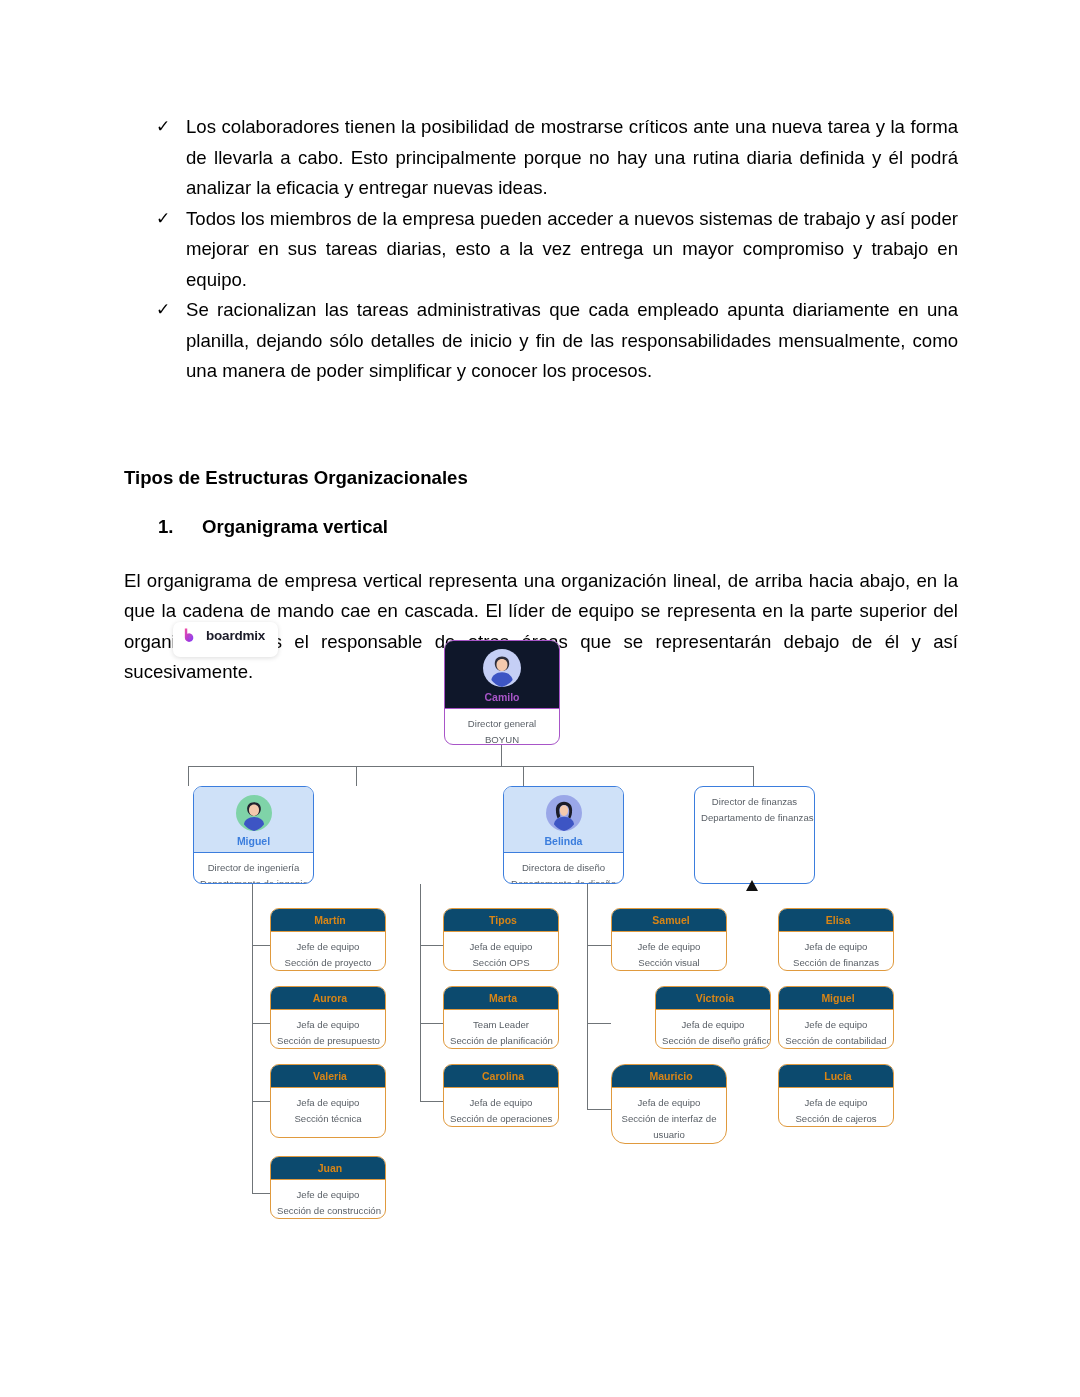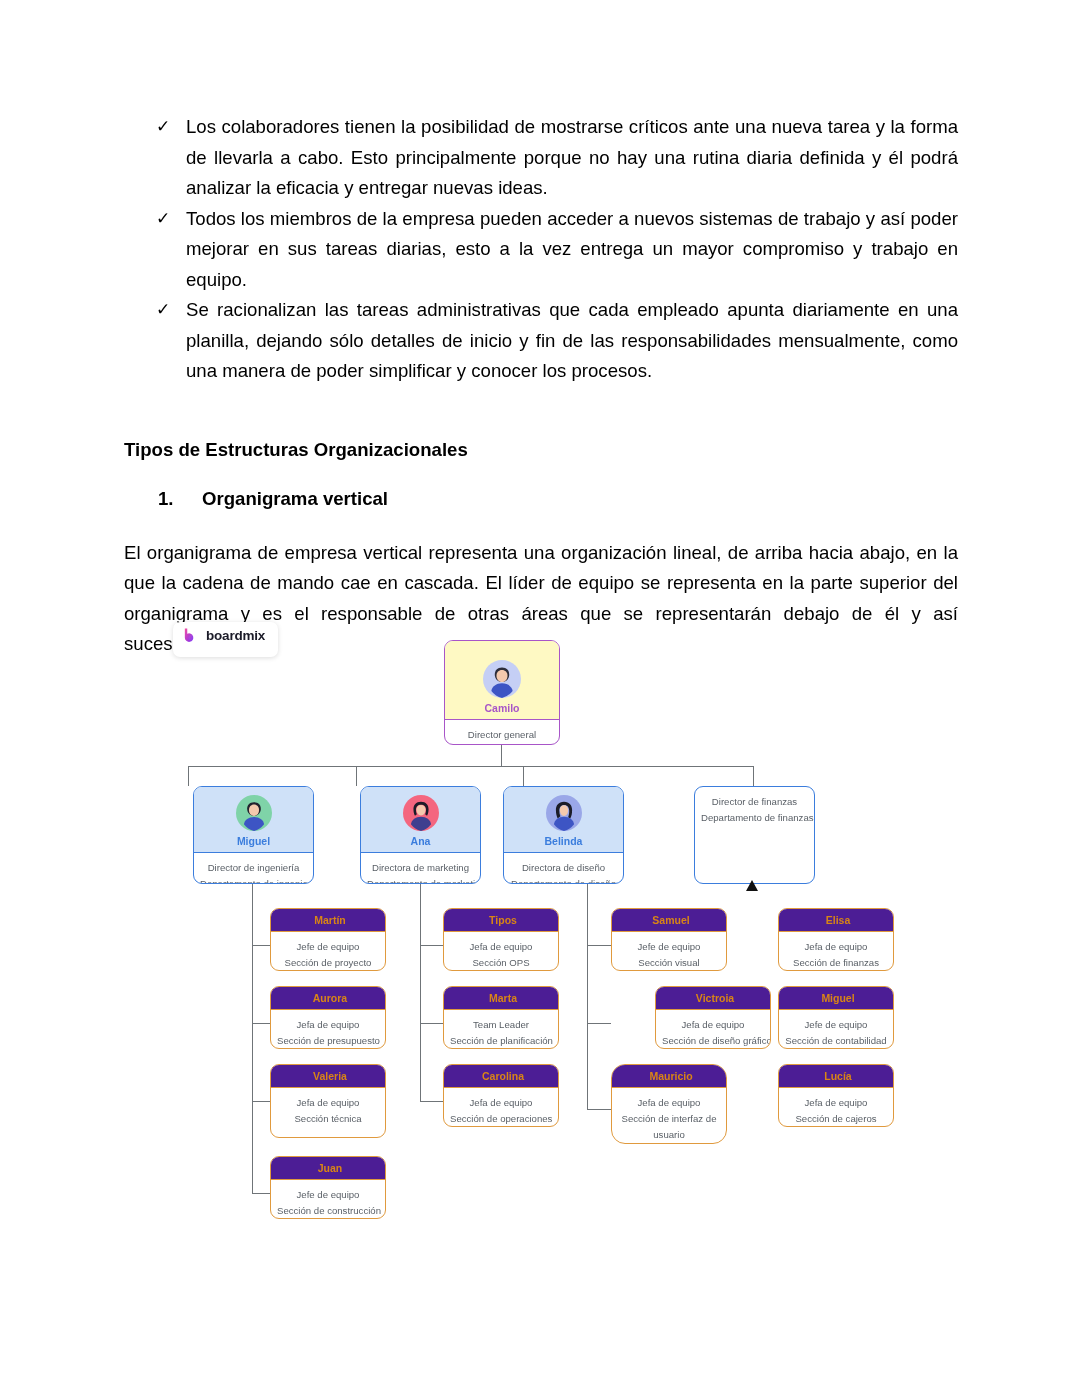--- a/index.html
+++ b/index.html
@@ -42,21 +42,21 @@
     position: absolute;
     left: 32px;
     top: 0;
     font-size: 17px;
     line-height: 30.5px;
   }
 
   .h-section {
     font-size: 18.6px;
     font-weight: bold;
-    margin-top: 50px;
+    margin-top: 78px;
     line-height: 26px;
   }
   .h-num {
     font-size: 18.6px;
     font-weight: bold;
     margin-top: 23px;
     margin-left: 34px;
     line-height: 26px;
   }
   .h-num .num {
@@ -133,23 +133,23 @@
     color: #595f66;
     white-space: nowrap;
   }
   .node .body .line.wrap { white-space: normal; }
 
   
   .node.root {
     border: 1.5px solid #a855c8;
   }
   .node.root .head {
-    background: #fef9c3;
+    background: #0f172a;
     border-bottom: 1.3px solid #a855c8;
-    padding: 19px 4px 5px 4px;
+    padding: 8px 4px 5px 4px;
   }
   .node.root .head .name {
     font-size: 10.5px;
     font-weight: bold;
     color: #a855c8;
     margin-top: 4px;
   }
 
   
   .node.lv2 {
@@ -165,21 +165,21 @@
     font-weight: bold;
     color: #3b7ddd;
     margin-top: 4px;
   }
 
   
   .node.lv3 {
     border: 1.5px solid #e09a3e;
   }
   .node.lv3 .head {
-    background: #4c1d95;
+    background: #0c4a6e;
     border-bottom: 1.3px solid #e09a3e;
     padding: 5px 0 5px 4px;
   }
   .node.lv3 .head .name {
     font-size: 10.5px;
     font-weight: bold;
     color: #d98515;
   }
 
   .avatar { display: block; margin: 0 auto; }
@@ -286,35 +286,20 @@
         <path d="M20 24.5 c-6 0-10.5 3.3-11.2 8.1 A20 20 0 0 0 20 40 a20 20 0 0 0 11.2-7.4 C30.5 27.8 26 24.5 20 24.5 Z" fill="#3d55c4"></path>
       </svg>
       <div class="name">Miguel</div>
     </div>
     <div class="body">
       <div class="line">Director de ingeniería</div>
       <div class="line">Departamento de ingeniería</div>
     </div>
   </div>
 
-  <div class="node lv2" style="left:360px; top:186px; width:121px; height:98px;">
-    <div class="head">
-      <svg class="avatar" width="36" height="36" viewBox="0 0 40 40">
-        <circle cx="20" cy="20" r="20" fill="#f4667f"></circle>
-        <path d="M20 7.5 c-5.6 0-8.4 3.6-8.4 8.3 0 3.3 0.7 5.6 1.7 7.2 l2.1-1.6 c-0.7-1.4-1-3.2-1-5 0-3.6 2.3-5.6 5.6-5.6 s5.6 2 5.6 5.6 c0 1.8-0.3 3.6-1 5 l2.1 1.6 c1-1.6 1.7-3.9 1.7-7.2 C28.4 11.1 25.6 7.5 20 7.5 Z" fill="#1c1c28"></path>
-        <path d="M15 16.2 c0-3.2 2-5.2 5-5.2 s5 2 5 5.2 c0 3.8-2.2 6.6-5 6.6 s-5-2.8-5-6.6 Z" fill="#f4c9ad"></path>
-        <path d="M20 24.2 c-6 0-10.5 3.4-11.2 8.4 A20 20 0 0 0 20 40 a20 20 0 0 0 11.2-7.4 C30.5 27.6 26 24.2 20 24.2 Z" fill="#3f3f8f"></path>
-      </svg>
-      <div class="name">Ana</div>
-    </div>
-    <div class="body">
-      <div class="line">Directora de marketing</div>
-      <div class="line">Departamento de marketing</div>
-    </div>
-  </div>
 
   <div class="node lv2" style="left:503px; top:186px; width:121px; height:98px;">
     <div class="head">
       <svg class="avatar" width="36" height="36" viewBox="0 0 40 40">
         <circle cx="20" cy="20" r="20" fill="#9aa7e8"></circle>
         <path d="M20 7.5 c-6 0-9 4-9 9.2 0 4 0.8 7 2 9.3 l3-2.4 c-0.8-1.8-1.2-4-1.2-6.2 0-3.8 2.4-6.2 5.2-6.2 3.6 0 5.8 2.6 5.8 6.6 0 2.6-0.4 5-1.2 6.8 l2.4 1.4 c1.4-2.4 2-5.6 2-9.3 C29 11.5 26 7.5 20 7.5 Z" fill="#1c1c28"></path>
         <path d="M15.4 16.6 c0-3.2 1.9-5.3 4.6-5.3 s4.6 2.1 4.6 5.3 c0 3.8-2 6.6-4.6 6.6 s-4.6-2.8-4.6-6.6 Z" fill="#f4c9ad"></path>
         <path d="M20 24.2 c-6 0-10.5 3.4-11.2 8.4 A20 20 0 0 0 20 40 a20 20 0 0 0 11.2-7.4 C30.5 27.6 26 24.2 20 24.2 Z" fill="#3d55c4"></path>
       </svg>
       <div class="name">Belinda</div>

